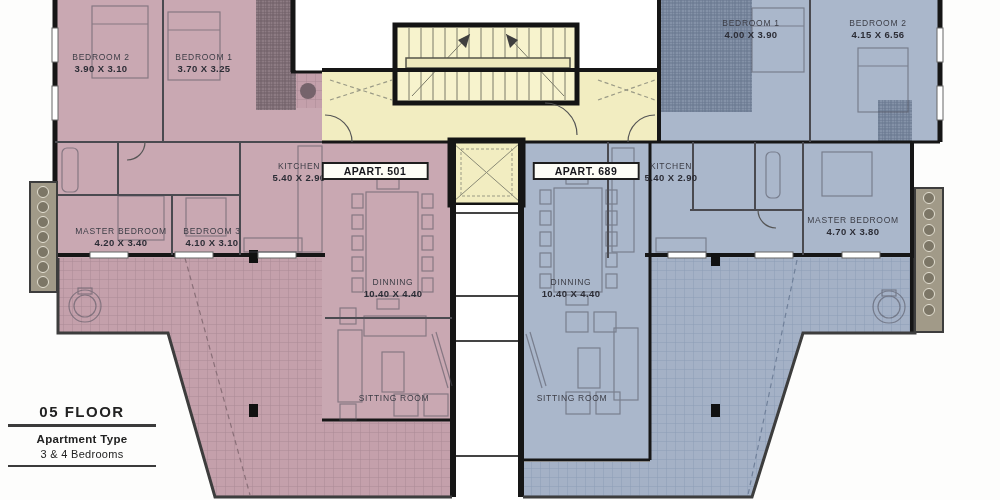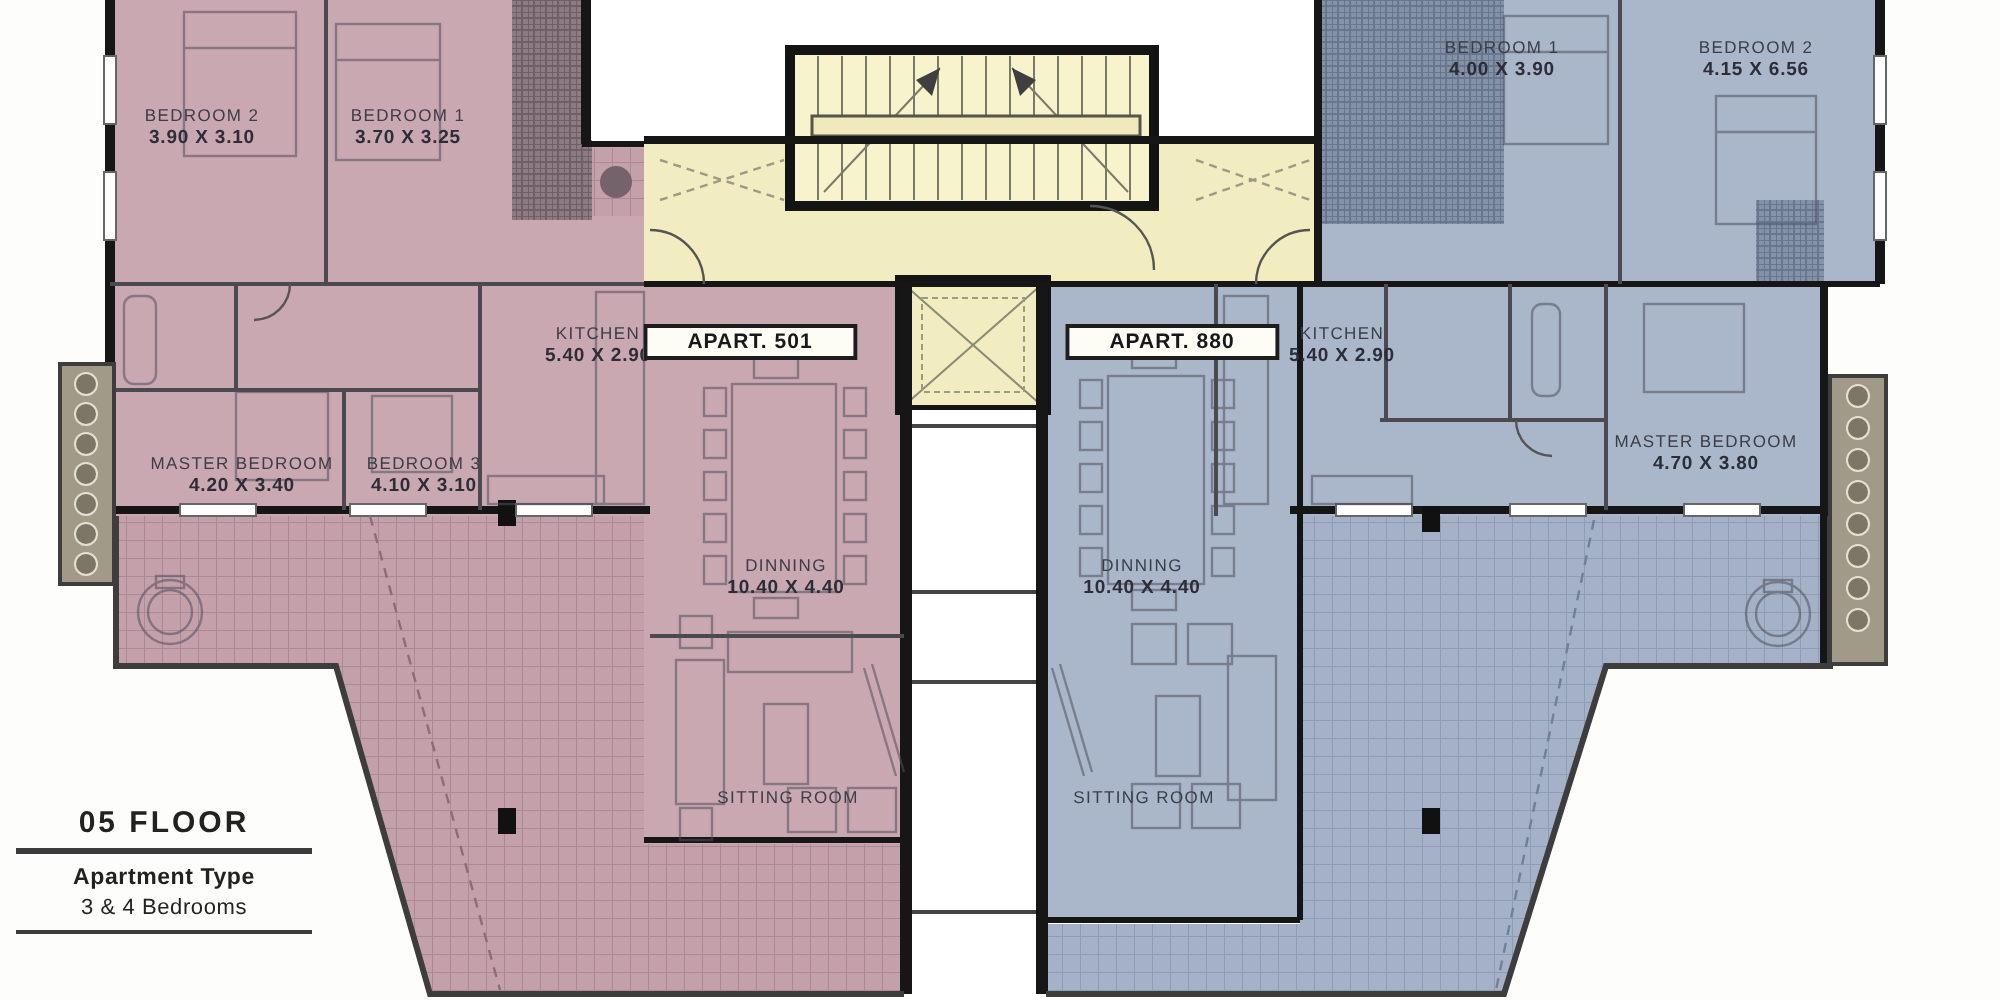--- a/index.html
+++ b/index.html
@@ -335,21 +335,21 @@
   <span class="room-name">MASTER BEDROOM</span>
   <span class="room-dims">4.70 X 3.80</span>
 </div>
 <div class="room-label" style="left:571px;top:289px">
   <span class="room-name">DINNING</span>
   <span class="room-dims">10.40 X 4.40</span>
 </div>
 <div class="room-label" style="left:572px;top:399px">
   <span class="room-name">SITTING ROOM</span>
 </div>
-<div class="apart-badge" style="left:586px;top:171px">APART. 880</div>
+<div class="apart-badge" style="left:586px;top:171px">APART. 689</div>
 
 <div id="legend">
   <div class="floor">05 FLOOR</div>
   <div class="rule"></div>
   <div class="type-label">Apartment Type</div>
   <div class="bedrooms">3 &amp; 4 Bedrooms</div>
   <div class="rule"></div>
 </div>
 
 </div>

